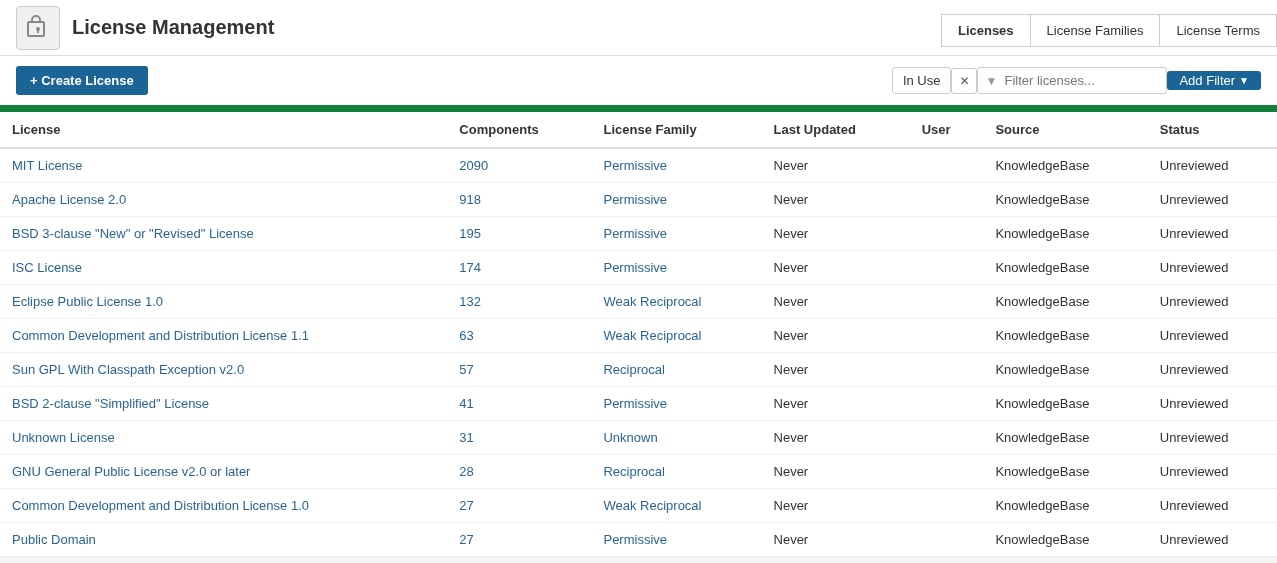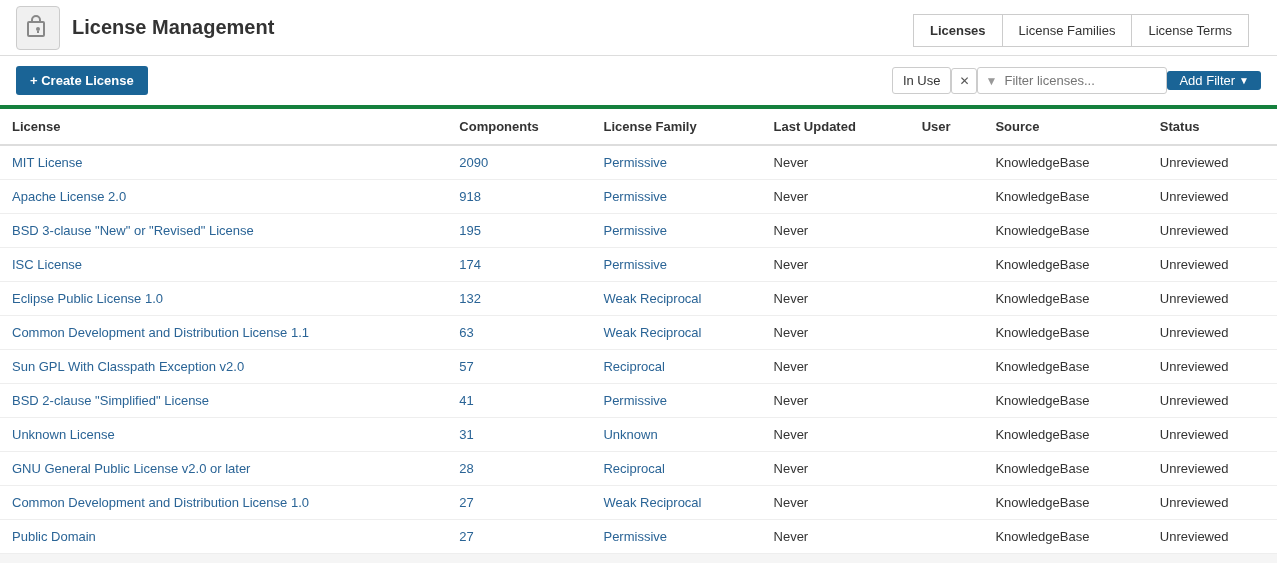--- a/index.html
+++ b/index.html
@@ -11,34 +11,34 @@
     }
     .app-logo {
       width: 44px; height: 44px; border: 1px solid #ccc; border-radius: 4px;
       display: flex; align-items: center; justify-content: center; margin-right: 12px;
       background: #f0f0f0;
     }
     .app-logo svg { width: 28px; height: 28px; }
     .app-title { font-size: 20px; font-weight: bold; color: #333; }
 
     .top-nav {
-      position: absolute; top: 14px; right: 28px;
+      position: absolute; top: 14px; right: 0;
       display: flex; gap: 0;
     }
     .top-nav-item {
       padding: 8px 16px; border: 1px solid #ccc; background: #fff;
       cursor: pointer; font-size: 13px; color: #333;
       border-right: none;
     }
     .top-nav-item:last-child { border-right: 1px solid #ccc; }
     .top-nav-item.active { background: #fff; font-weight: bold; color: #333; }
 
     .toolbar {
       display: flex; align-items: center; padding: 10px 16px;
-      background: #fff; border-bottom: 4px solid #15803d; gap: 8px;
+      background: #fff; border-bottom: 7px solid #15803d; gap: 8px;
       position: relative;
     }
     .btn-create {
       background: #1a6496; color: #fff; border: none; padding: 7px 14px;
       border-radius: 3px; cursor: pointer; font-size: 13px; font-weight: bold;
     }
 
     .filter-area {
       display: flex; align-items: center; margin-left: auto;
     }

